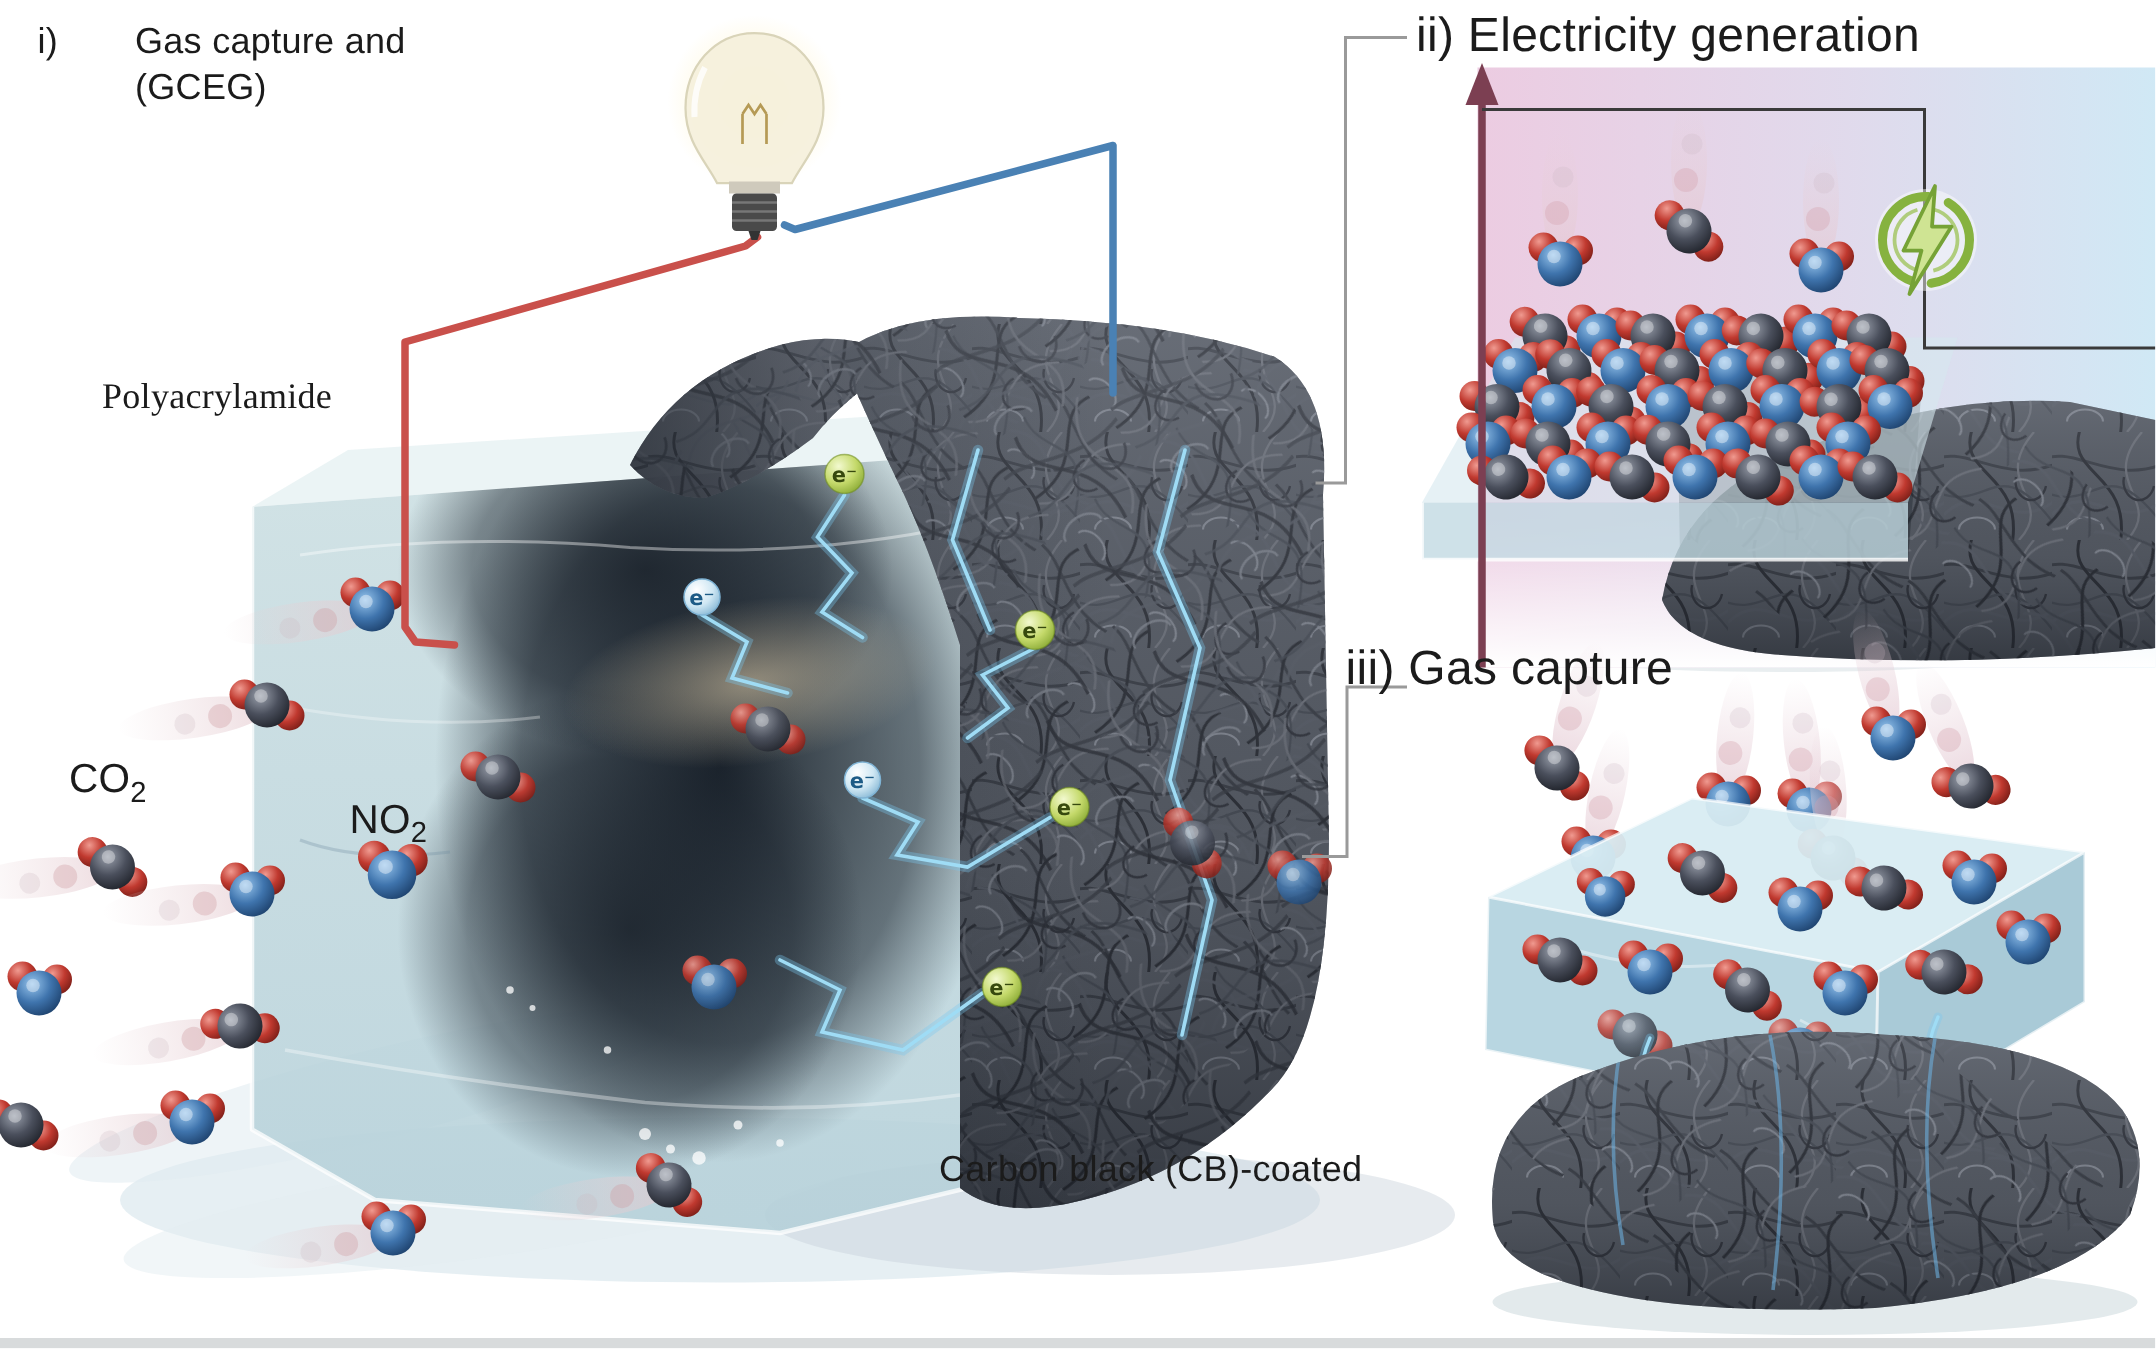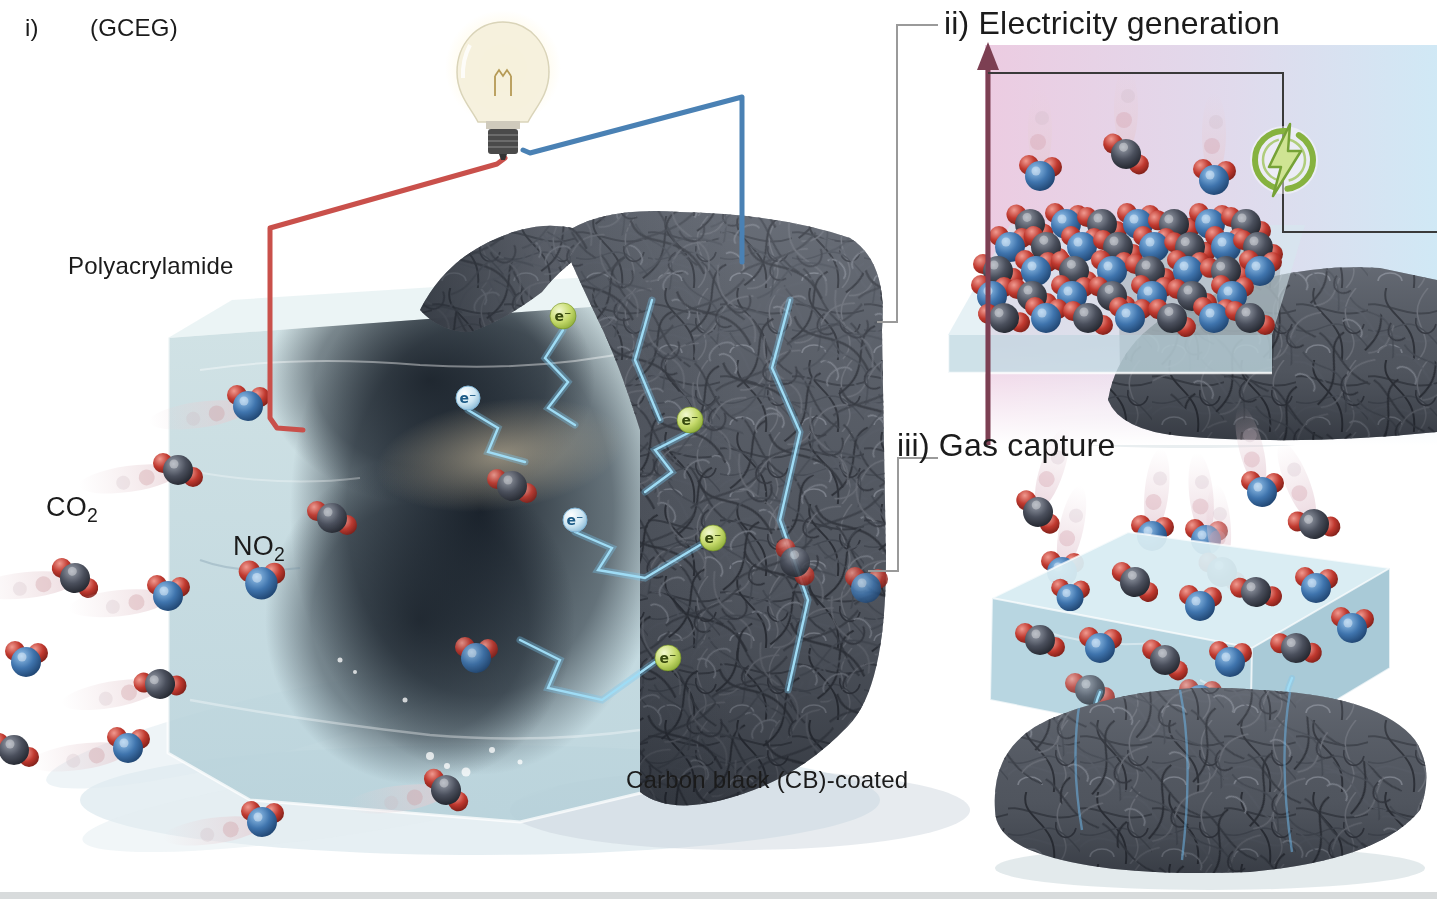--- a/index.html
+++ b/index.html
@@ -466,28 +466,29 @@
         <path d="M1080,700 Q1070,760 1082,830 M1180,690 Q1194,760 1182,860 M1290,692 Q1278,760 1292,852" fill="none" stroke="rgba(110,180,230,.55)" stroke-width="2.4"></path>
       </g>
     </g>
   </g>
 
   <rect x="0" y="892" width="1437" height="7" fill="#d8dbdc"></rect>
 </svg>
 
 <div class="lbl" style="left:25px;top:12px;">i)</div>
 <div class="lbl" style="left:90px;top:12px;width:280px;">
+  <div>Gas capture and</div>
   <div>(GCEG)</div>
 </div>
 
-<div class="lbl" style="left:68px;top:250px;width:240px;">
+<div class="lbl" style="left:68px;top:250px;width:240px;font-family:Liberation Serif, serif;">
   <div>Polyacrylamide</div>
 </div>
 
-<div class="lbl big" style="left:46px;top:492px;"><span>CO</span><sub>2</sub></div>
+<div class="lbl big" style="left:46px;top:504px;"><span>CO</span><sub>2</sub></div>
 <div class="lbl big" style="left:233px;top:531px;"><span>NO</span><sub>2</sub></div>
 
 <div class="lbl" style="left:626px;top:764px;width:320px;">
   <div>Carbon black (CB)-coated</div>
 </div>
 
 <div class="lbl panel-title" style="left:944px;top:8px;">ii) Electricity generation</div>
 <div class="lbl panel-title" style="left:897px;top:430px;">iii) Gas capture</div>
 
 </div>

